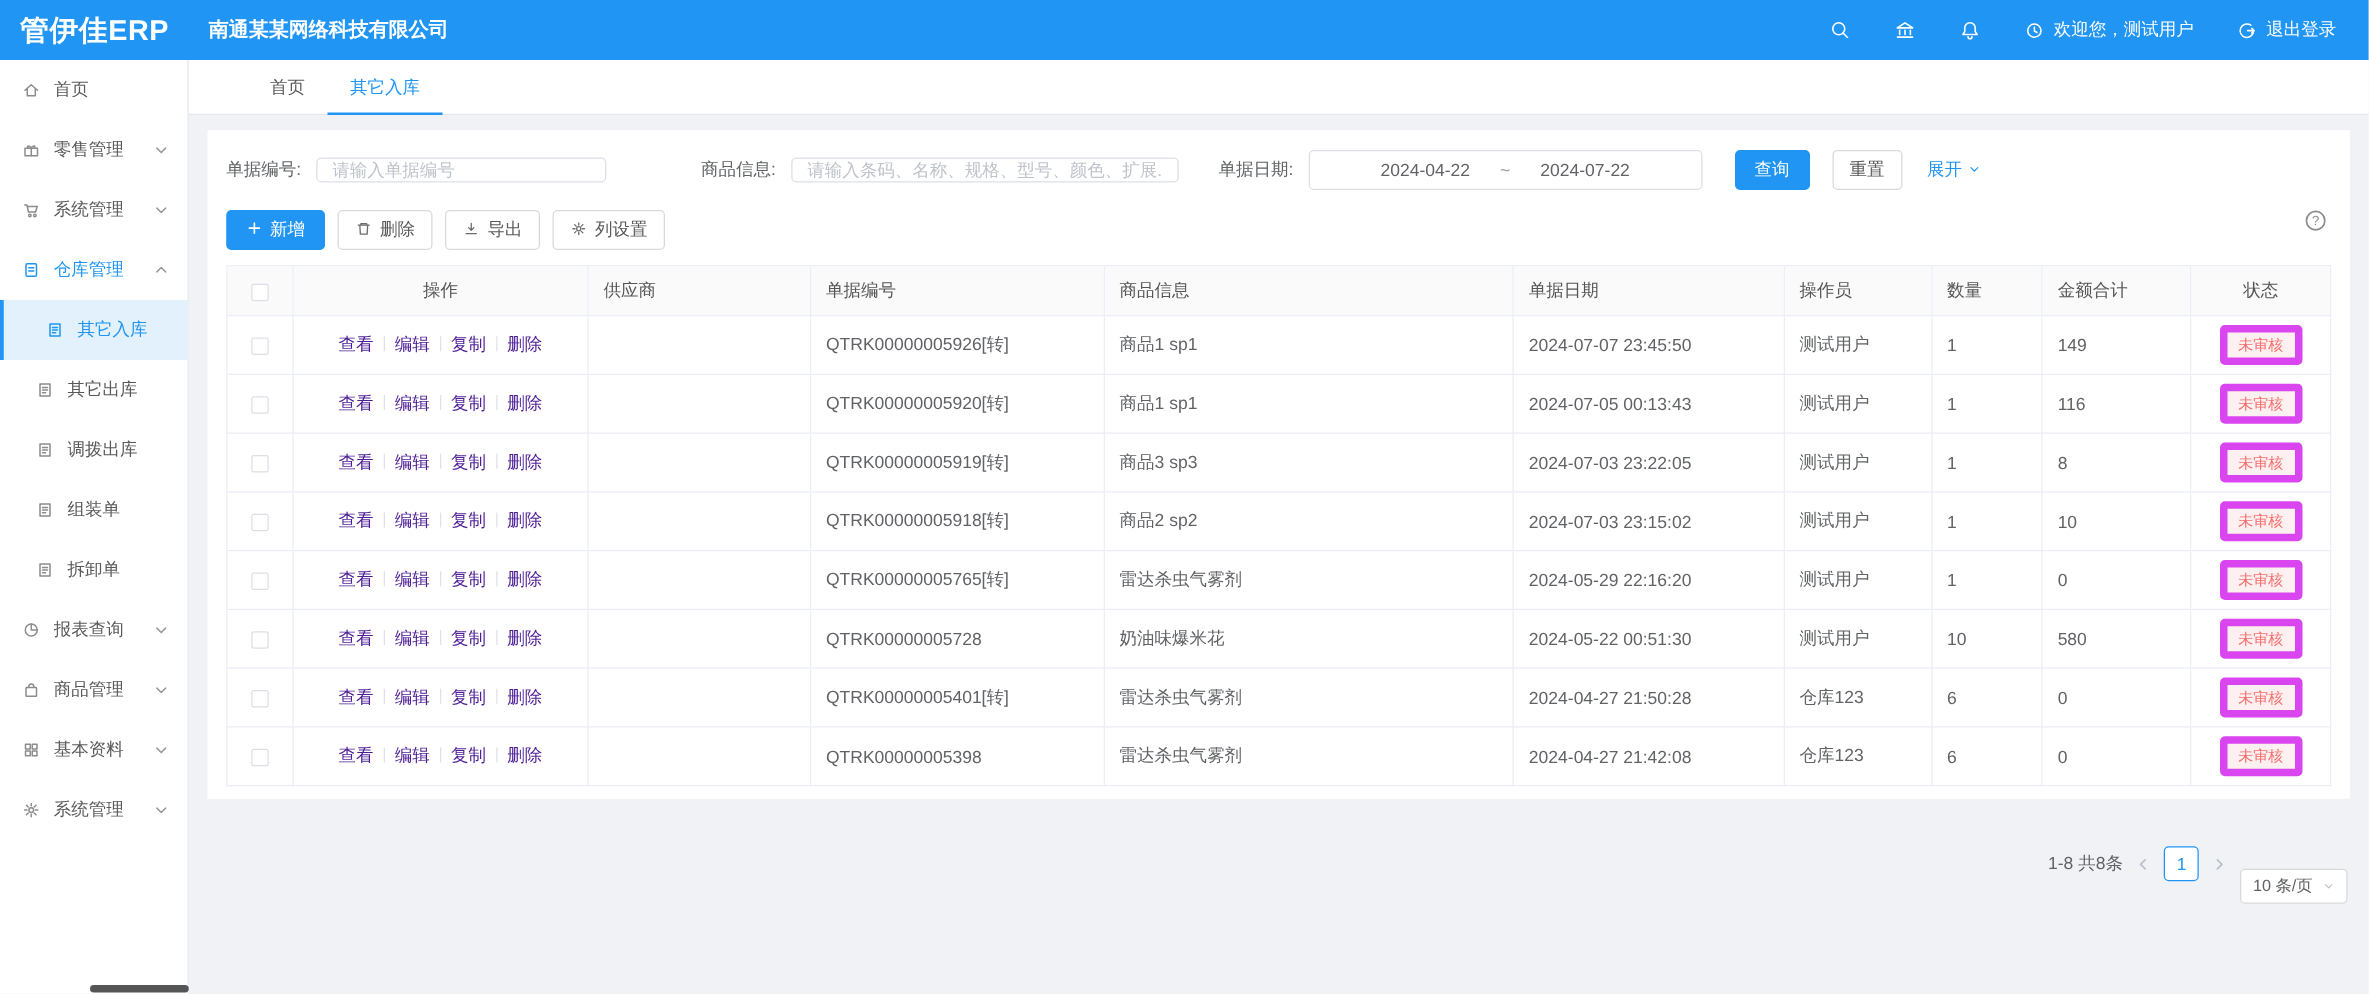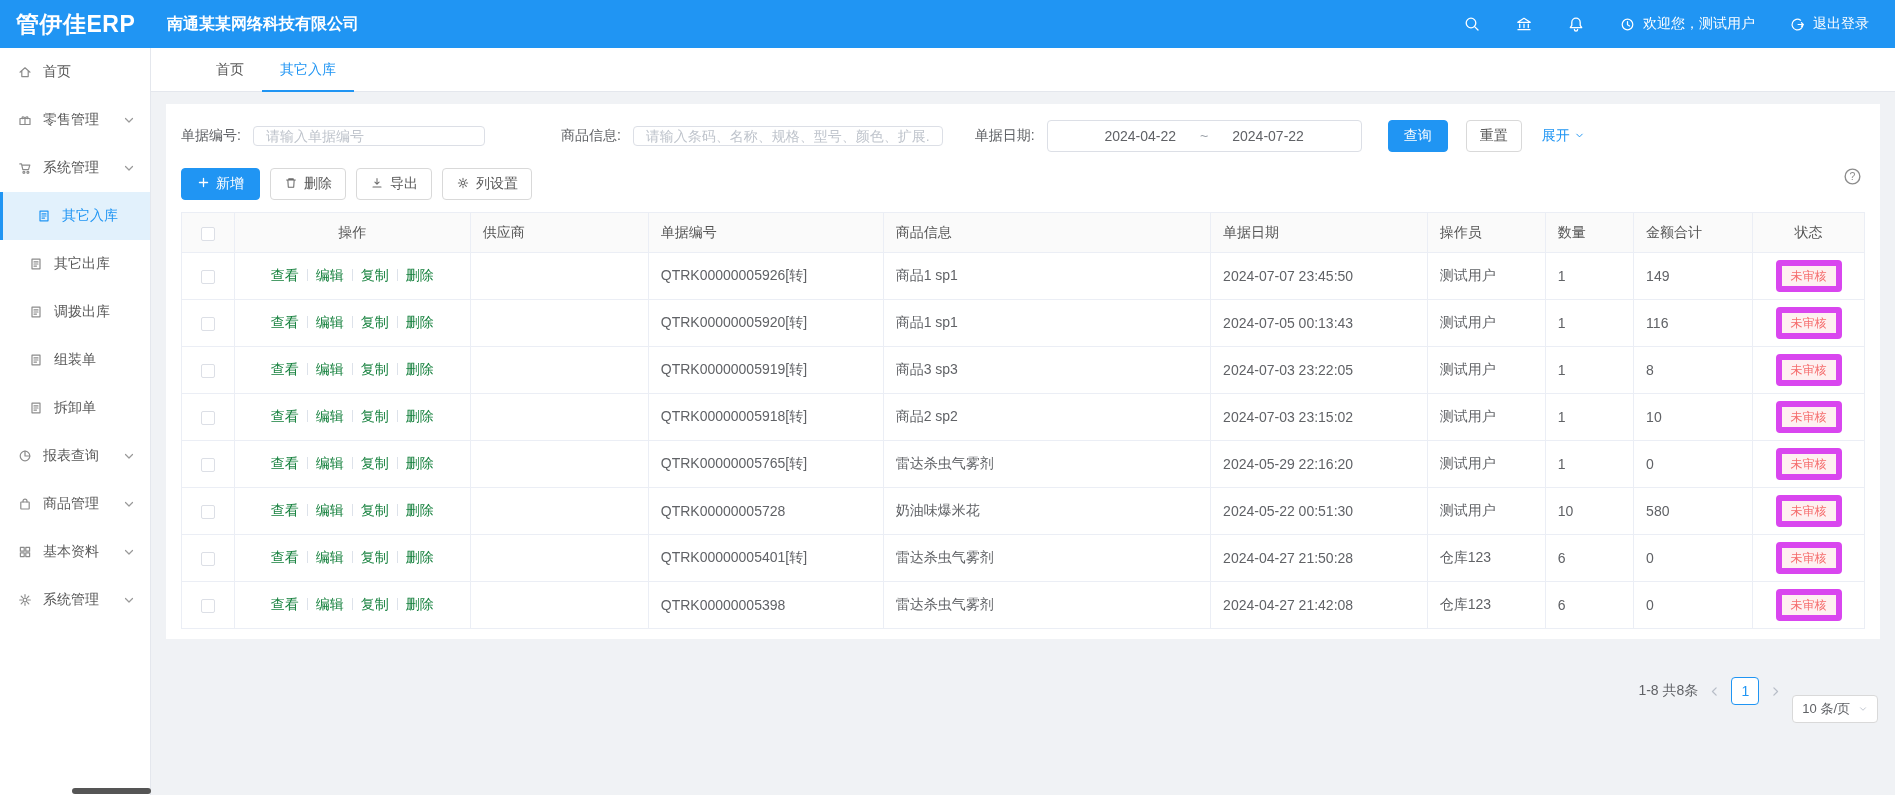--- a/index.html
+++ b/index.html
@@ -65,21 +65,21 @@
   .btn-primary svg { stroke:#fff; stroke-width:1.6; }
   .help { position:absolute; right:2px; top:-2px; cursor:pointer; display:inline-flex; }
 
   
   table { width:100%; border-collapse:collapse; table-layout:fixed; color:#606266; }
   th,td { border:1px solid #ebeef5; padding:0 12px; text-align:left; white-space:nowrap; overflow:hidden; }
   thead th { height:40px; background:#fafafa; font-weight:500; color:#555; }
   tbody td { height:47px; }
   .center { text-align:center; }
   .checkbox { width:14px; height:14px; border:1px solid #dcdfe6; border-radius:2px; background:#fff; display:inline-block; vertical-align:middle; cursor:pointer; }
-  .link { color:#15803d; cursor:pointer; }
+  .link { color:#4c1d95; cursor:pointer; }
   .act-divider { display:inline-block; width:1px; height:12px; background:#dde2ea; margin:0 8px; vertical-align:-1px; }
   .badge { display:inline-block; padding:4px 9px; font-size:12px; line-height:1; color:#f56c6c; background:#fef0f0; border:6px solid #d946ef; border-radius:4px; }
 
   
   .pagination { display:flex; justify-content:flex-end; align-items:center; margin-top:20px; color:#606266; gap:10px; padding-right:2px; }
   .pg-arrow { display:inline-flex; align-items:center; cursor:pointer; }
   .pg-arrow svg { stroke:#b8bec8; fill:none; stroke-width:1.6; stroke-linecap:round; stroke-linejoin:round; }
   .pg-num { width:28px; height:28px; border:1px solid #2095f3; border-radius:4px; color:#2095f3; background:#fff; display:inline-flex; align-items:center; justify-content:center; cursor:pointer; }
   .pg-size { height:28px; border:1px solid #d9d9d9; border-radius:4px; background:#fff; display:inline-flex; align-items:center; padding:0 9px; gap:8px; color:#606266; font-size:13px; cursor:pointer;margin-top:36px; }
   .pg-size svg { stroke:#b8bec8; fill:none; stroke-width:1.4; stroke-linecap:round; stroke-linejoin:round; }
@@ -160,20 +160,34 @@
           <svg width="16" height="16" viewBox="0 0 16 16">
             <path d="M2.8 3.9h1.7l1.3 5.7h5.7l1.3-4.5H5.1"></path>
             <circle cx="6.9" cy="12.3" r="1"></circle>
             <circle cx="10.9" cy="12.3" r="1"></circle>
           </svg>
         </span>
         <span>系统管理</span>
         <span class="icon chev">
           <svg width="16" height="16" viewBox="0 0 16 16">
             <path d="M4.5 6.5 8 10l3.5-3.5"></path>
+          </svg>
+        </span>
+      </div>
+      <div class="side-item parent-active">
+        <span class="icon ">
+          <svg width="16" height="16" viewBox="0 0 16 16">
+            <rect x="3.8" y="3" width="8.4" height="10" rx="1"></rect>
+            <path d="M6 6.1h4 M6 8.7h4"></path>
+          </svg>
+        </span>
+        <span>仓库管理</span>
+        <span class="icon chev">
+          <svg width="16" height="16" viewBox="0 0 16 16">
+            <path d="M4.5 9.5 8 6l3.5 3.5"></path>
           </svg>
         </span>
       </div>
       <div class="side-item child active">
         <span class="icon ">
           <svg width="16" height="16" viewBox="0 0 16 16">
             <rect x="4" y="3.2" width="8" height="9.6"></rect>
             <path d="M6 5.9h4 M6 8h4 M6 10.1h2.5"></path>
           </svg>
         </span>

